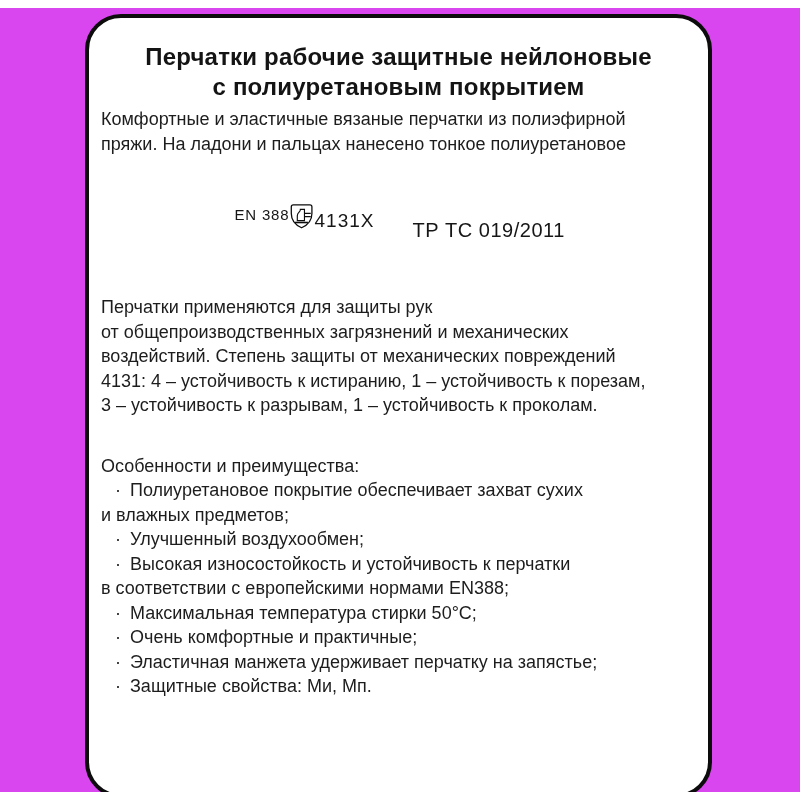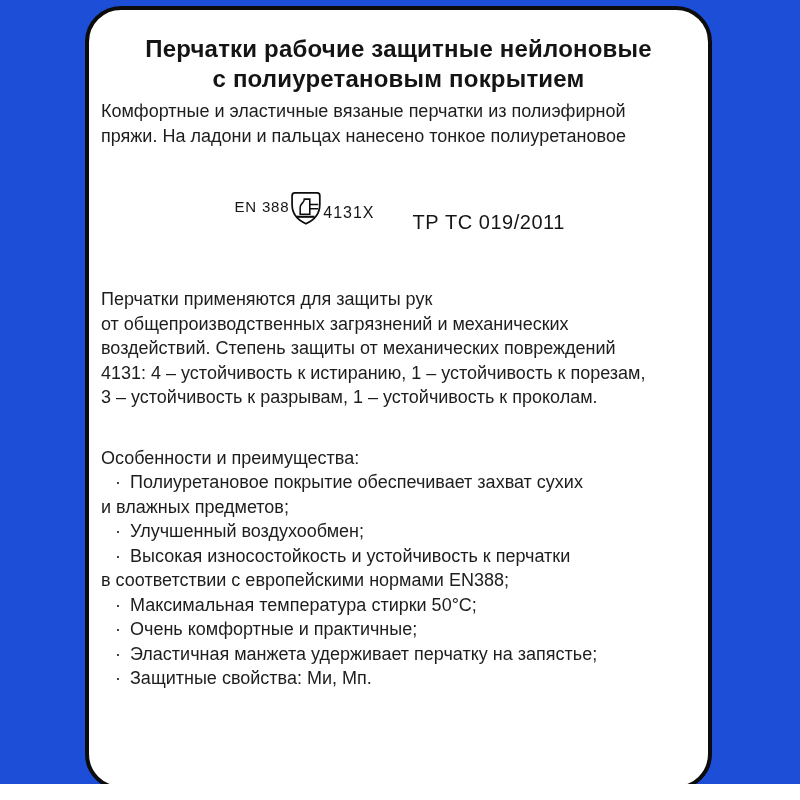--- a/index.html
+++ b/index.html
@@ -7,22 +7,23 @@
     padding: 0;
     width: 800px;
     height: 800px;
     background: #ffffff;
     font-family: "Liberation Sans", "DejaVu Sans", sans-serif;
   }
   .stage {
     position: relative;
     width: 800px;
     height: 784px;
-    background: #1d4ed8;
+    background: #d946ef;
     overflow: hidden;
+    margin-top: 8px;
   }
   .card {
     position: absolute;
     left: 85px;
     top: 6px;
     width: 627px;
     height: 784px;
     box-sizing: border-box;
     background: #ffffff;
     border: 4px solid #0c0c0c;
@@ -67,21 +68,21 @@
     font-size: 15px;
     line-height: 16px;
     color: #161616;
     letter-spacing: 0.8px;
     white-space: nowrap;
   }
   .shield-svg { margin-top: 3px; display: block; }
   .eac-svg { display: block; }
   .cert-rating {
     margin-top: 12px;
-    font-size: 16px;
+    font-size: 19px;
     line-height: 17px;
     color: #161616;
     letter-spacing: 1px;
     white-space: nowrap;
     text-align: center;
   }
   .eac-reg {
     margin-top: 20px;
     font-size: 20px;
     line-height: 16px;

